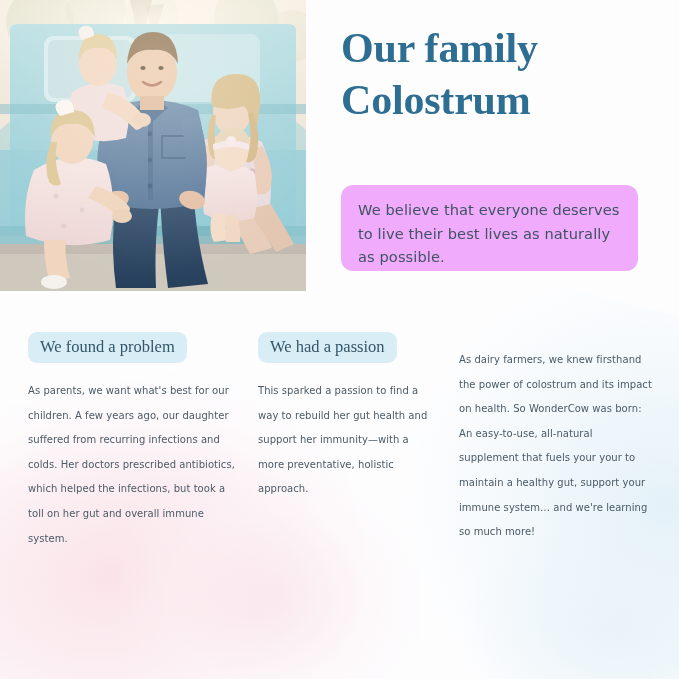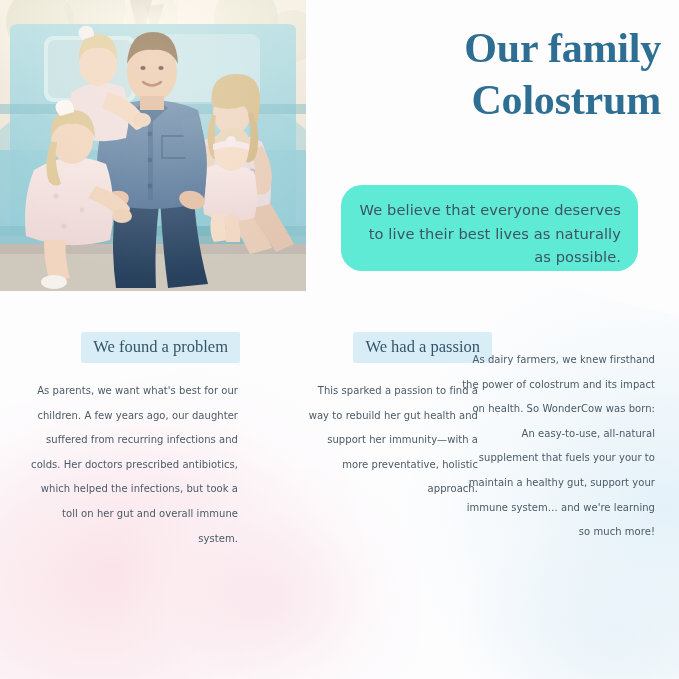--- a/index.html
+++ b/index.html
@@ -13,21 +13,20 @@
     font-family: "Liberation Sans", sans-serif;
     overflow: hidden;
     position: relative;
   }
   #stage {
     position: relative;
     width: 679px;
     height: 679px;
     overflow: hidden;
     background: #fdfdfe;
-    text-align: right;
   }
 
   
   .wash {
     position: absolute;
     pointer-events: none;
   }
   #wash-pink {
     left: -60px;
     top: 380px;
@@ -102,22 +101,22 @@
   }
   #headline .ln { display: block; white-space: nowrap; }
 
   
   #belief-box {
     position: absolute;
     left: 341px;
     top: 185px;
     width: 297px;
     height: 86px;
-    background: #5eead4;
-    border-radius: 21px;
+    background: #f0abfc;
+    border-radius: 12px;
     box-sizing: border-box;
     padding: 13px 17px 0 17px;
   }
   #belief-text {
     font-family: "DejaVu Sans", sans-serif;
     font-size: 14.6px;
     line-height: 23.5px;
     color: #3f5360;
     letter-spacing: 0.1px;
   }
@@ -127,27 +126,27 @@
     position: absolute;
     left: 0;
     top: 332px;
     width: 679px;
   }
   .col {
     position: absolute;
     top: 0;
   }
   .col-1 { left: 28px;  width: 212px; }
-  .col-2 { left: 258px; width: 190px; margin-left: 44px; }
+  .col-2 { left: 258px; width: 190px; }
   .col-3 { left: 459px; width: 200px; }
 
   .pill {
     display: inline-block;
     background: #d9edf6;
-    border-radius: 2px;
+    border-radius: 9px;
     padding: 5px 12px 6px 12px;
     font-family: "Liberation Serif", "DejaVu Serif", serif;
     font-size: 16.5px;
     line-height: 20px;
     color: #33566a;
     white-space: nowrap;
   }
   .col-body {
     margin-top: 16px;
     font-family: "DejaVu Sans", sans-serif;

